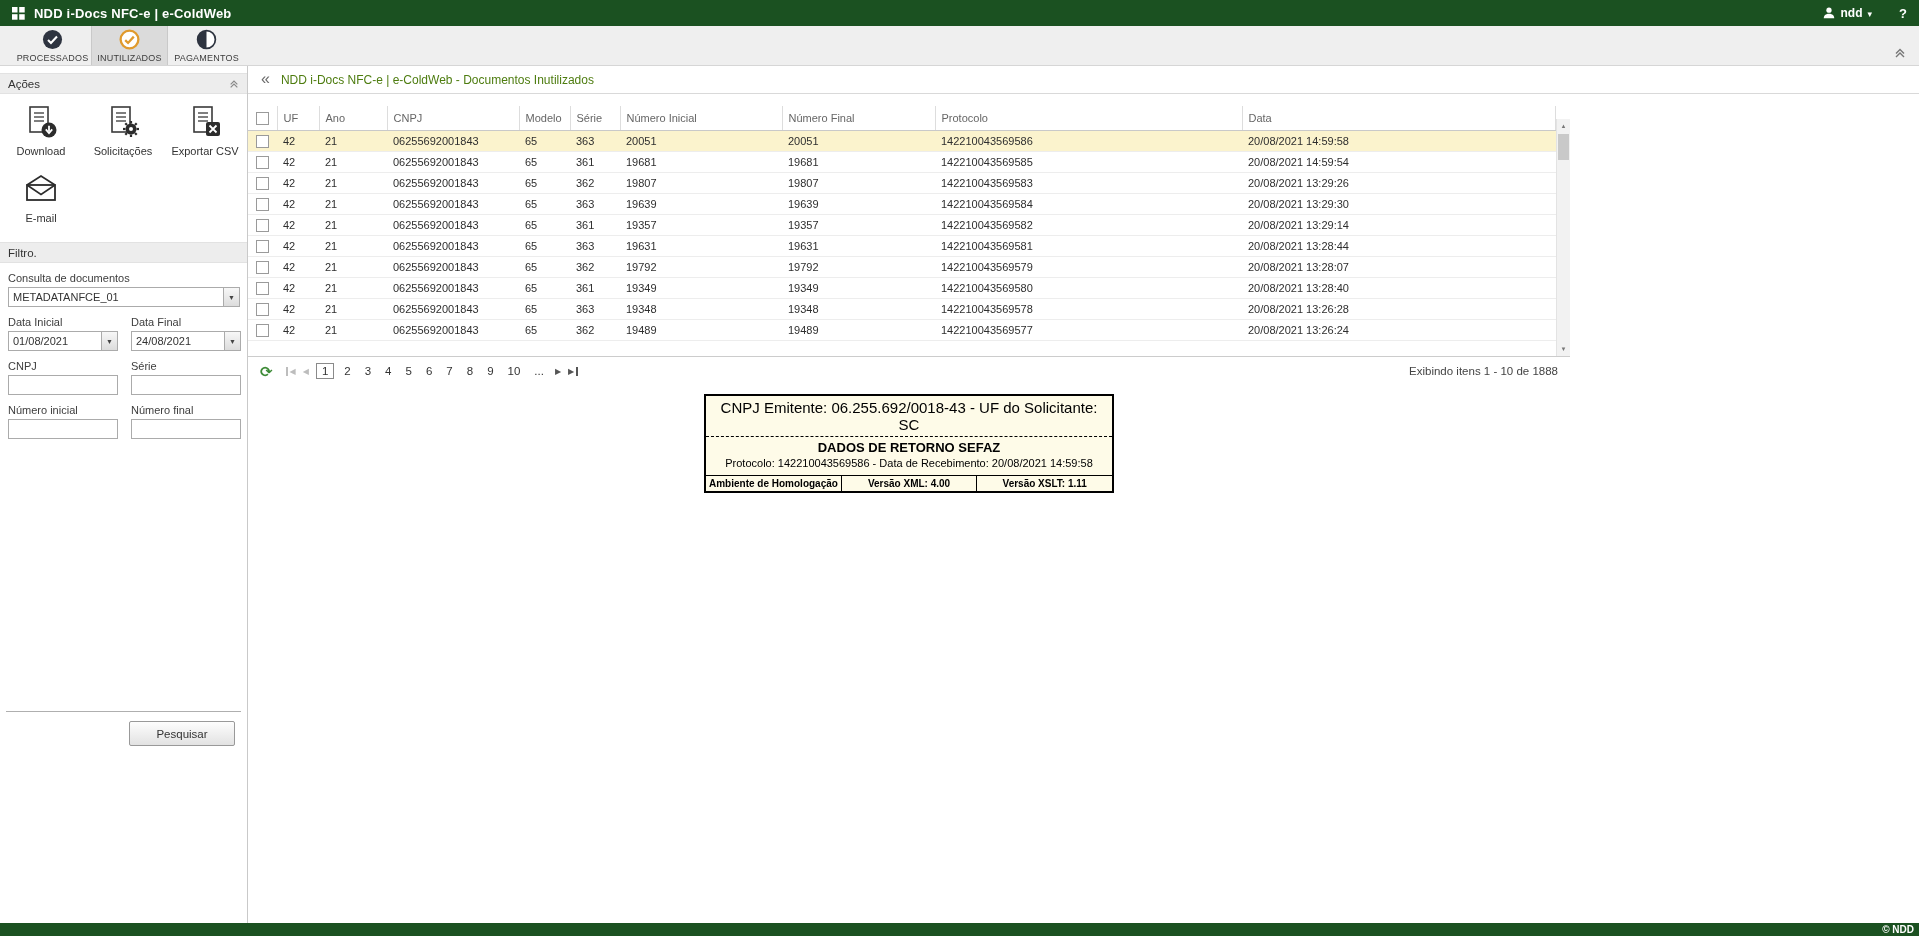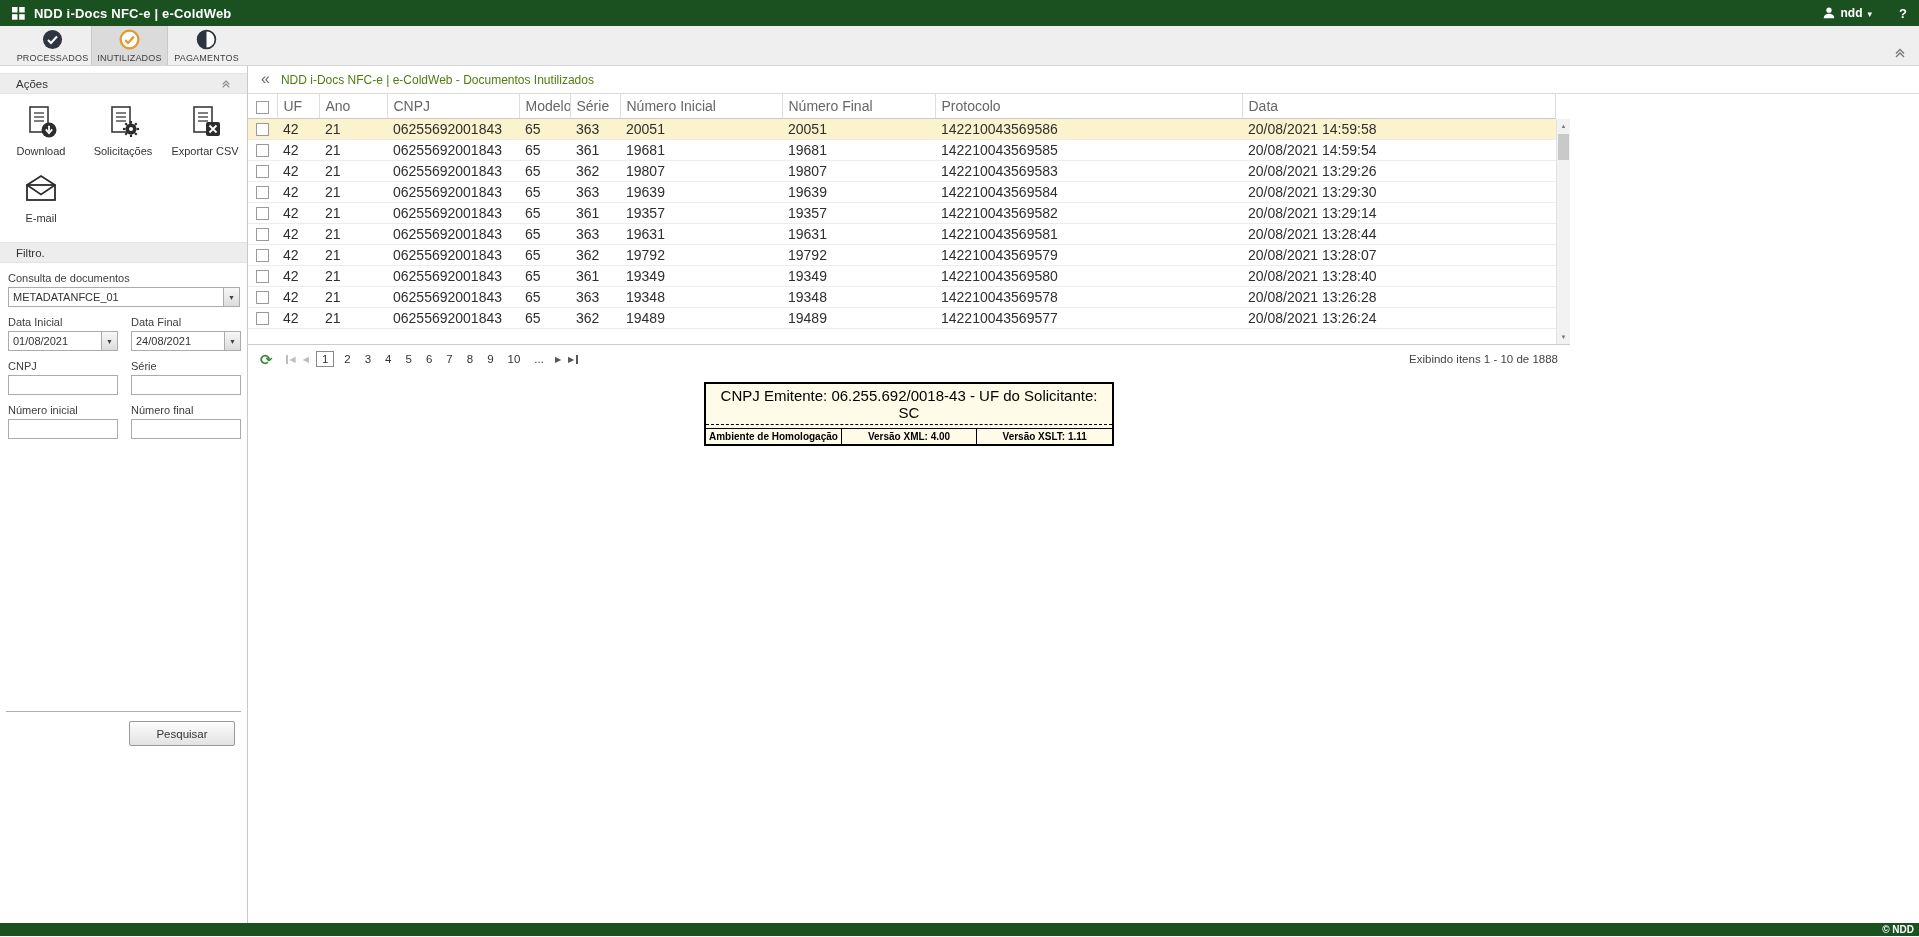--- a/index.html
+++ b/index.html
@@ -24,21 +24,21 @@
   .tab.active { background: #DBDBDB; box-shadow: inset 1px 0 0 #c9c9c9, inset -1px 0 0 #c9c9c9; }
   .tab-icon { display: inline-flex; height: 21px; }
   .tab-label { font-size: 9px; color: #3c3c3c; letter-spacing: .2px; }
   .collapse { position: absolute; right: 13px; bottom: 6px; cursor: pointer; display: inline-flex; }
 
   
   .page { display: flex; height: 857px; }
 
   
   .sidebar { width: 248px; min-width: 248px; border-right: 1px solid #C9C9C9; background: #fff; padding-top: 7px; position: relative; }
-  .section-header { background: #EDEDED; height: 21px; display: flex; align-items: center; justify-content: space-between; padding: 0 16px; font-size: 11.5px; color: #333; border-top: 1px solid #E2E2E2; border-bottom: 1px solid #E2E2E2; }
+  .section-header { background: #EDEDED; height: 21px; display: flex; align-items: center; justify-content: space-between; padding: 0 8px; font-size: 11.5px; color: #333; border-top: 1px solid #E2E2E2; border-bottom: 1px solid #E2E2E2; }
   .sec-collapse { display: inline-flex; cursor: pointer; }
   .actions { display: flex; flex-wrap: wrap; padding: 10px 0 4px; }
   .action { width: 82px; display: flex; flex-direction: column; align-items: center; gap: 5px; cursor: pointer; margin-bottom: 14px; }
   .action-icon { display: inline-flex; height: 36px; align-items: center; }
   .action-label { font-size: 11px; color: #333; }
   .filter-body { padding: 0 8px; }
   .field label { display: block; font-size: 11px; color: #3d3d3d; margin: 9px 0 3px; }
   .combo { width: 110px; display: flex; border: 1px solid #ABABAB; height: 20px; background: #fff; }
   .combo.full { width: 232px; }
   .combo input { border: none; outline: none; flex: 1; min-width: 0; font-size: 11px; padding: 0 4px; font-family: inherit; color: #333; }
@@ -50,21 +50,21 @@
   .btn-row { text-align: right; padding-right: 12px; margin-top: 9px; }
   .btn { width: 106px; height: 25px; border: 1px solid #999; background: linear-gradient(#FDFDFD, #E2E2E2); font-size: 11.5px; color: #333; border-radius: 2px; font-family: inherit; cursor: pointer; }
 
   
   .main { flex: 1; background: #fff; display: flex; flex-direction: column; }
   .breadcrumb { height: 28px; border-bottom: 1px solid #D9D9D9; display: flex; align-items: center; padding-left: 13px; gap: 11px; }
   .bc-collapse { font-size: 16px; color: #6b6b6b; line-height: 1; cursor: pointer; margin-top: -2px; }
   .bc-text { font-size: 12px; color: #4d7c0f; }
 
   .grid-wrap { width: 1322px; position: relative; }
-  table.grid { border-collapse: collapse; table-layout: fixed; width: 1308px; font-size: 14px; }
+  table.grid { border-collapse: collapse; table-layout: fixed; width: 1308px; font-size: 11px; margin-top: 12px; }
   .grid th { height: 24px; font-weight: normal; text-align: left; color: #666; border-right: 1px solid #DDD; border-bottom: 1px solid #C9C9C9; padding: 0 6px; background: #fff; cursor: pointer; white-space: nowrap; overflow: hidden; }
   .grid td { height: 20px; line-height: 20px; padding: 0 6px; border-bottom: 1px solid #EDEDED; white-space: nowrap; overflow: hidden; color: #2e2e2e; }
   .grid tr.selected td { background: #FBF3CD; }
   .grid th:nth-child(1), .grid td:nth-child(1) { width: 29px; padding: 0 0 0 8px; }
   .grid th:nth-child(2), .grid td:nth-child(2) { width: 42px; }
   .grid th:nth-child(3), .grid td:nth-child(3) { width: 68px; }
   .grid th:nth-child(4), .grid td:nth-child(4) { width: 132px; }
   .grid th:nth-child(5), .grid td:nth-child(5) { width: 51px; }
   .grid th:nth-child(6), .grid td:nth-child(6) { width: 50px; }
   .grid th:nth-child(7), .grid td:nth-child(7) { width: 162px; }
@@ -474,20 +474,24 @@
           <span class="pagenum">...</span>
         </span>
       <span class="nav">▶</span>
       <span class="nav nav-last">▶</span>
       <span class="pager-status">Exibindo itens 1 - 10 de 1888</span>
     </div>
 
     <div class="preview-wrap">
       <div class="preview">
         <div class="p-head">CNPJ Emitente: 06.255.692/0018-43 - UF do Solicitante: SC</div>
+        <div class="p-sec last">
+          <div class="p-title">DADOS DE RETORNO SEFAZ</div>
+          <div class="p-line">Protocolo: 142210043569586 - Data de Recebimento: 20/08/2021 14:59:58</div>
+        </div>
         <div class="p-footer">
             <div>Ambiente de Homologação</div>
             <div>Versão XML: 4.00</div>
             <div>Versão XSLT: 1.11</div>
           </div>
       </div>
     </div>
   </main>
 </div>
 

